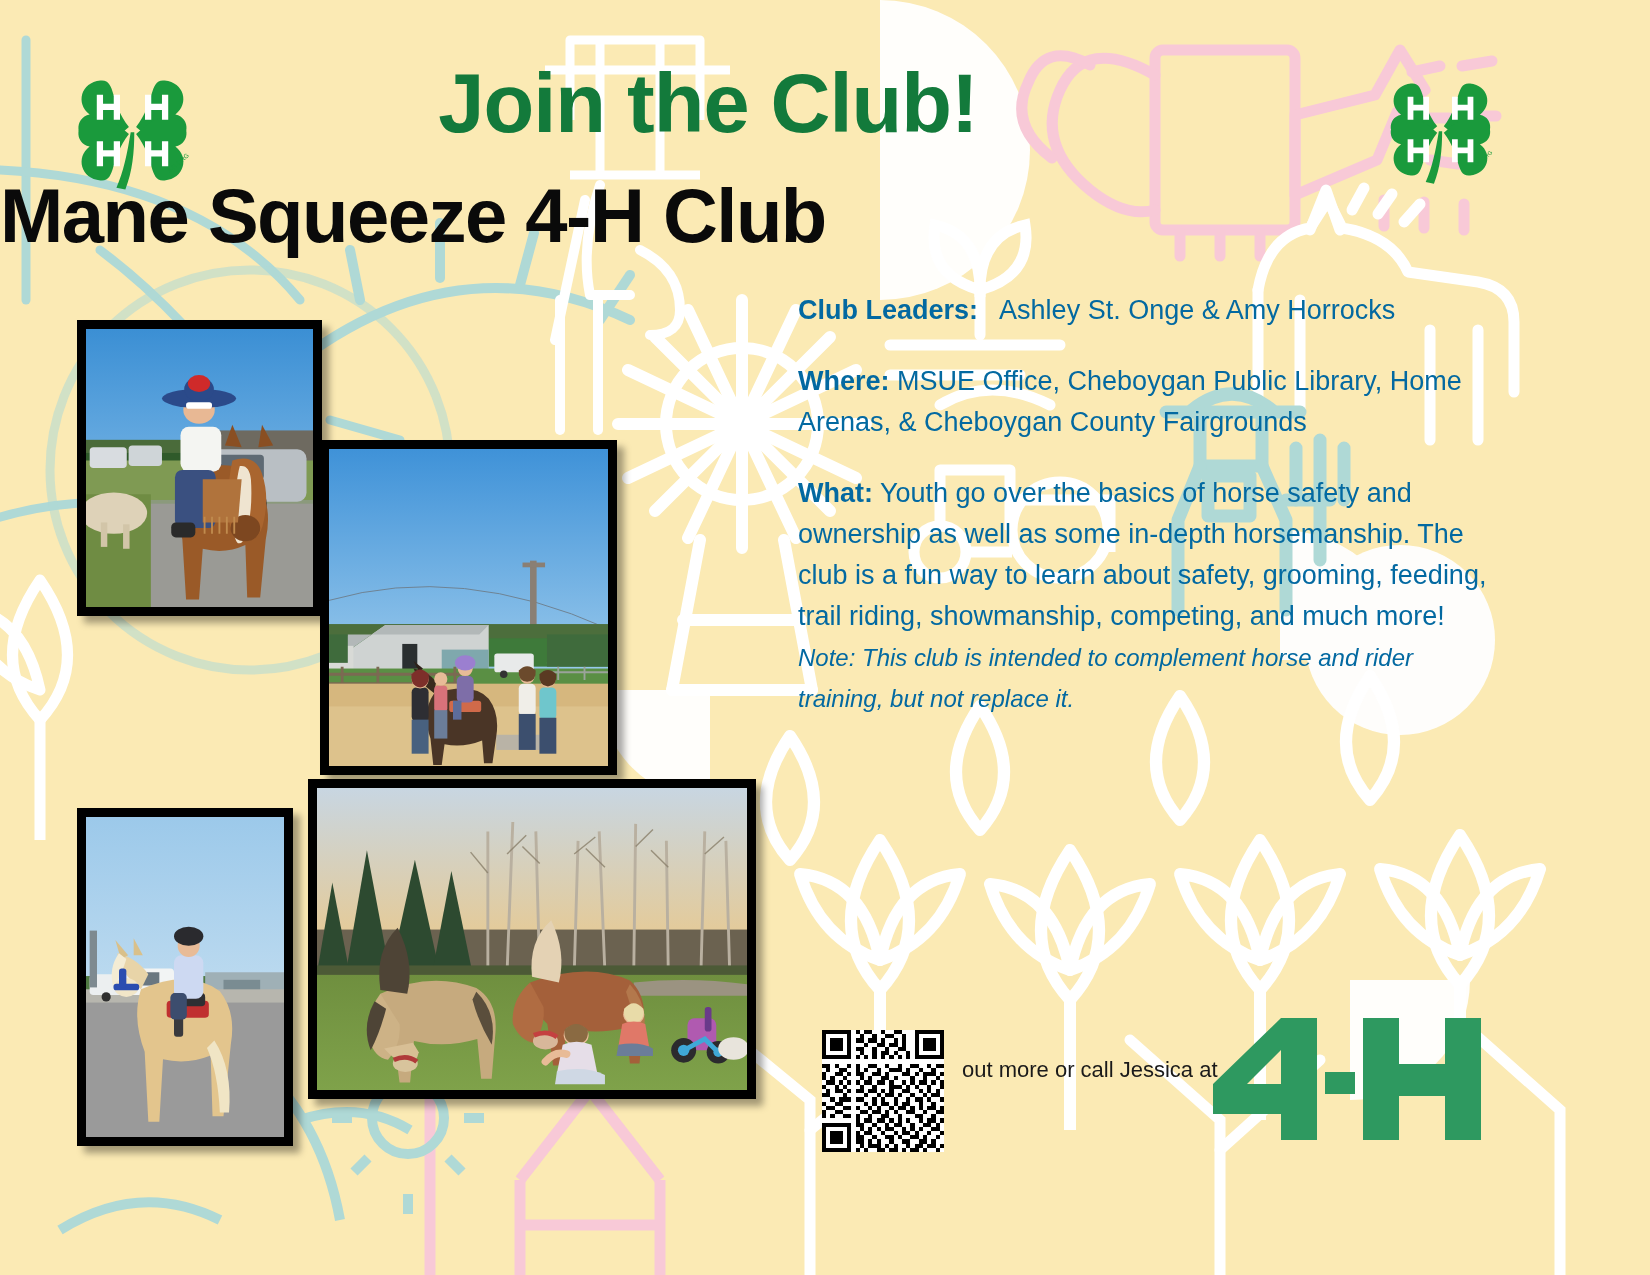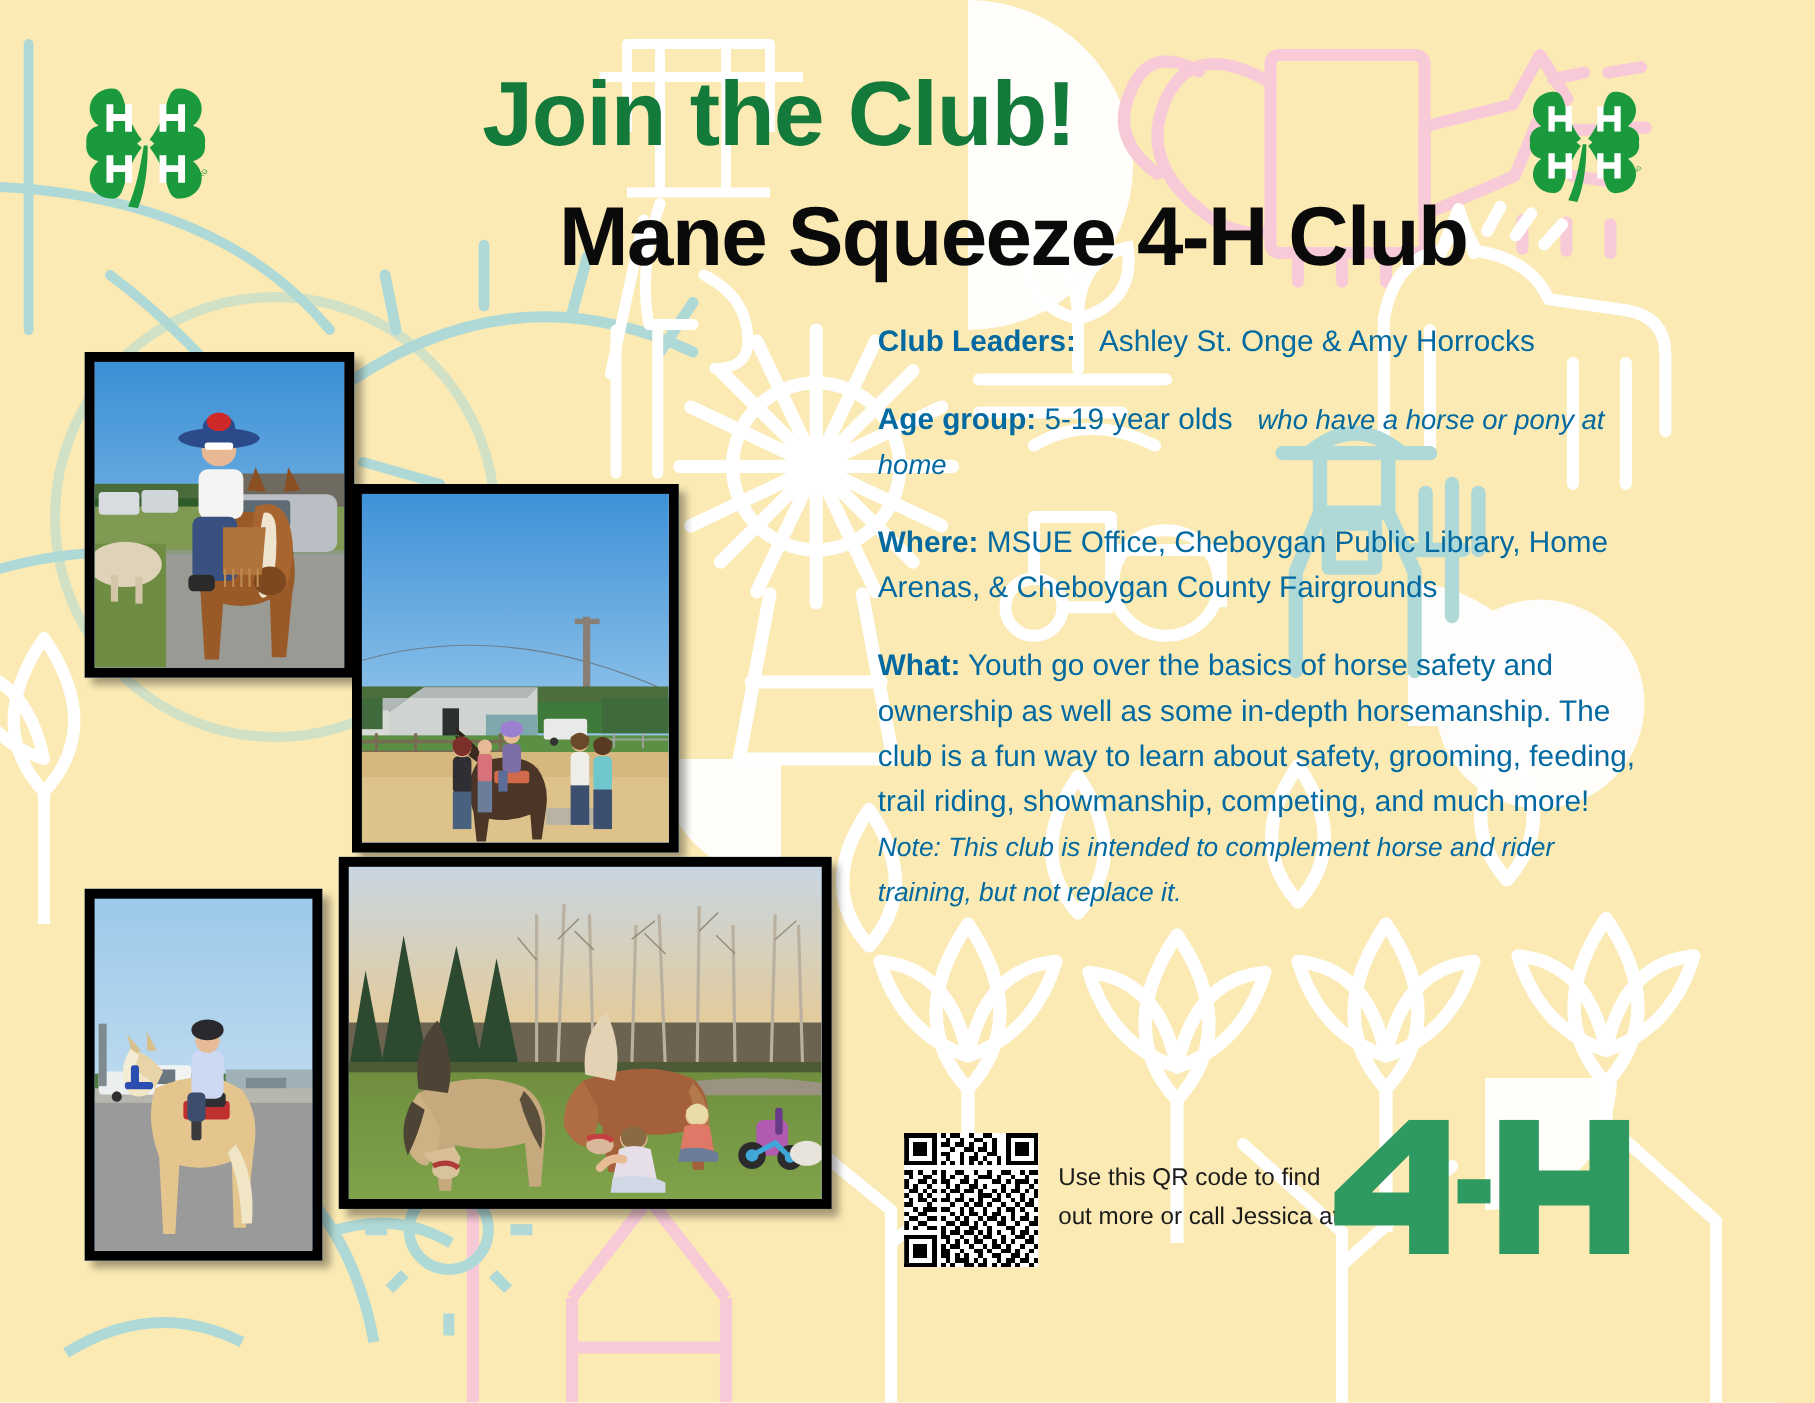--- a/index.html
+++ b/index.html
@@ -41,21 +41,21 @@
     font-weight: bold;
     color: #137A3B;
     letter-spacing: -1px;
     line-height: 1;
   }
   #subhead {
     position: absolute;
     left: 0;
     top: 178px;
     width: 1334px;
-    text-align: right;
+    text-align: left;
     font-size: 76px;
     font-weight: bold;
     color: #0A0A0A;
     letter-spacing: -1.5px;
     line-height: 1;
   }
 
   
   #copy {
     position: absolute;
@@ -574,26 +574,20 @@
   </div>
 
   <div id="copy">
 
     <div class="row">
       <span class="lbl">Club Leaders:</span>
       <span>&nbsp;</span>
       <span>Ashley St. Onge &amp; Amy Horrocks</span>
     </div>
 
-    <div class="row">
-      <span class="lbl">Age group:</span>
-      <span>5-19 year olds</span>
-      <span>&nbsp;</span>
-      <span class="ital">who have a horse or pony at home</span>
-    </div>
 
 
     <div class="row">
       <span class="lbl">Where:</span>
       <span>MSUE Office, Cheboygan Public Library, Home Arenas, &amp; Cheboygan County Fairgrounds</span>
     </div>
 
     <div class="row para">
       <span class="lbl">What:</span>
       <span>Youth go over the basics of horse safety and ownership as well as some in-depth horsemanship. The club is a fun way to learn about safety, grooming, feeding, trail riding, showmanship, competing, and much more!</span>
@@ -839,21 +833,20 @@
         <rect x="13" y="28" width="2" height="1"></rect>
           <rect x="16" y="28" width="1" height="1"></rect>
         <rect x="19" y="28" width="1" height="1"></rect>
           <rect x="21" y="28" width="2" height="1"></rect>
         <rect x="24" y="28" width="1" height="1"></rect>
           <rect x="27" y="28" width="1" height="1"></rect>
       </g>
     </svg>
 
     <div id="qr-text">
-      <div>Use this QR code to find</div>
       <div>out more or call Jessica at</div>
     </div>
   </div>
 
   <svg id="fourh-mark" viewBox="0 0 278 122" xmlns="http://www.w3.org/2000/svg">
     <g fill="#2E9960">
 
       <path d="M68,0 L104,0 L104,122 L68,122 L68,96 L0,96 L0,66 L68,0 Z
                M68,66 L68,32 L34,66 Z"></path>
 

